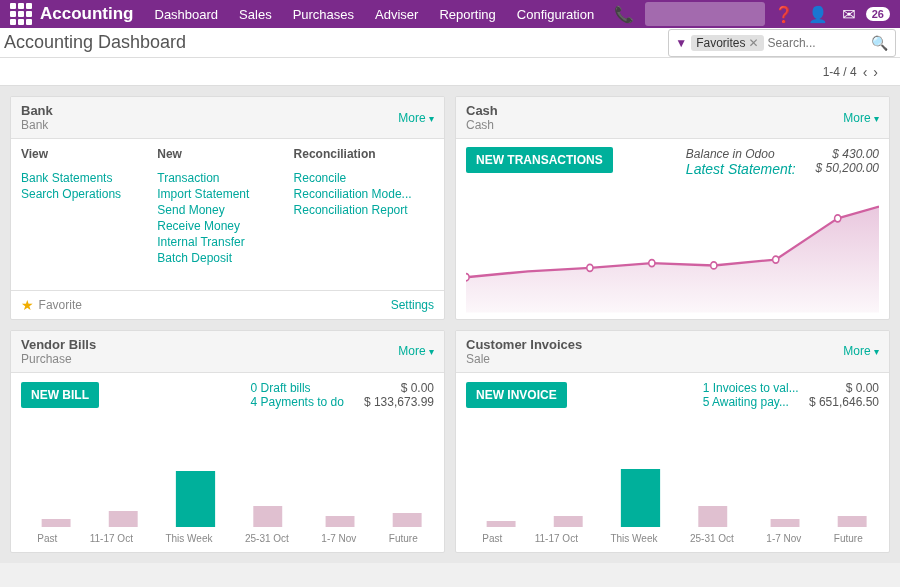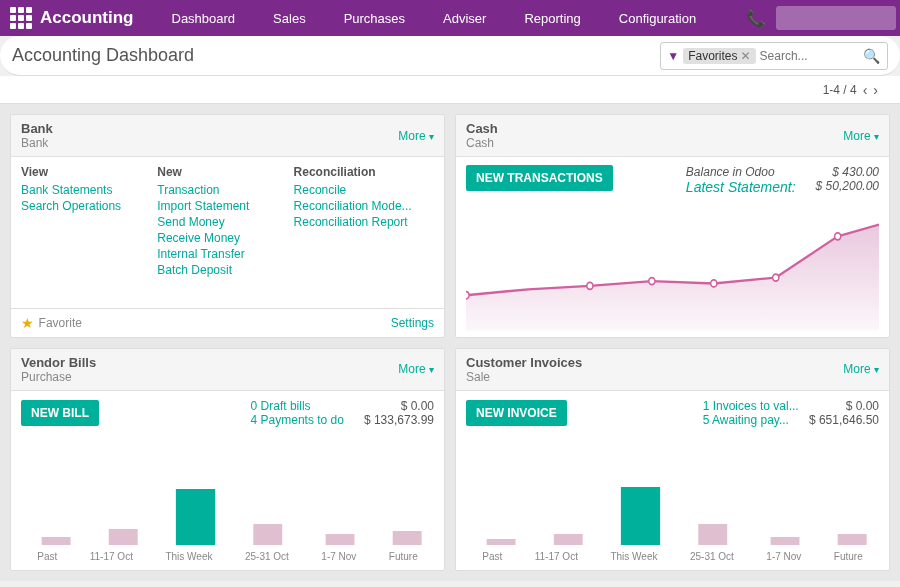--- a/index.html
+++ b/index.html
@@ -2,25 +2,25 @@
 <html><head>
   <meta charset="utf-8">
   <style>
     * { box-sizing: border-box; margin: 0; padding: 0; }
     body { font-family: Arial, sans-serif; font-size: 13px; background: #f0f0f0; color: #333; width: 900px; height: 587px; overflow: hidden; }
 
     
     .topnav {
       background: #7b2a8b;
       color: white;
-      height: 36px;
+      height: 28px;
       display: flex;
       align-items: center;
       padding: 0 10px;
-      gap: 18px;
+      gap: 1px;
     }
     .topnav-logo {
       display: flex;
       align-items: center;
       gap: 8px;
       margin-right: 10px;
     }
     .grid-icon {
       display: grid;
       grid-template-columns: repeat(3, 6px);
@@ -63,26 +63,25 @@
       color: #7b2a8b;
       border-radius: 10px;
       padding: 1px 6px;
       font-size: 11px;
       font-weight: bold;
     }
 
     
     .subheader {
       background: white;
-      padding: 8px 12px;
+      padding: 8px 4px;
       display: flex;
       align-items: center;
       border-bottom: 1px solid #ddd;
-      height: 40px;
-      border-radius: 21px;
+      height: 30px;
     }
     .page-title {
       font-size: 18px;
       color: #555;
       flex: 1;
     }
     .search-bar {
       display: flex;
       align-items: center;
       border: 1px solid #ccc;
@@ -165,21 +164,21 @@
     
     .card-body {
       padding: 8px 10px;
       flex: 1;
       display: flex;
       flex-direction: column;
     }
     .col-headers {
       display: flex;
       gap: 0;
-      margin-bottom: 4px;
+      margin-bottom: 10px;
     }
     .col-head { font-size: 12px; color: #555; font-weight: bold; width: 33%; }
     .col-links { width: 33%; display: flex; flex-direction: column; gap: 2px; }
     .link-item {
       color: #00a89d;
       font-size: 12px;
       cursor: pointer;
       text-decoration: none;
     }
     .card-footer {

